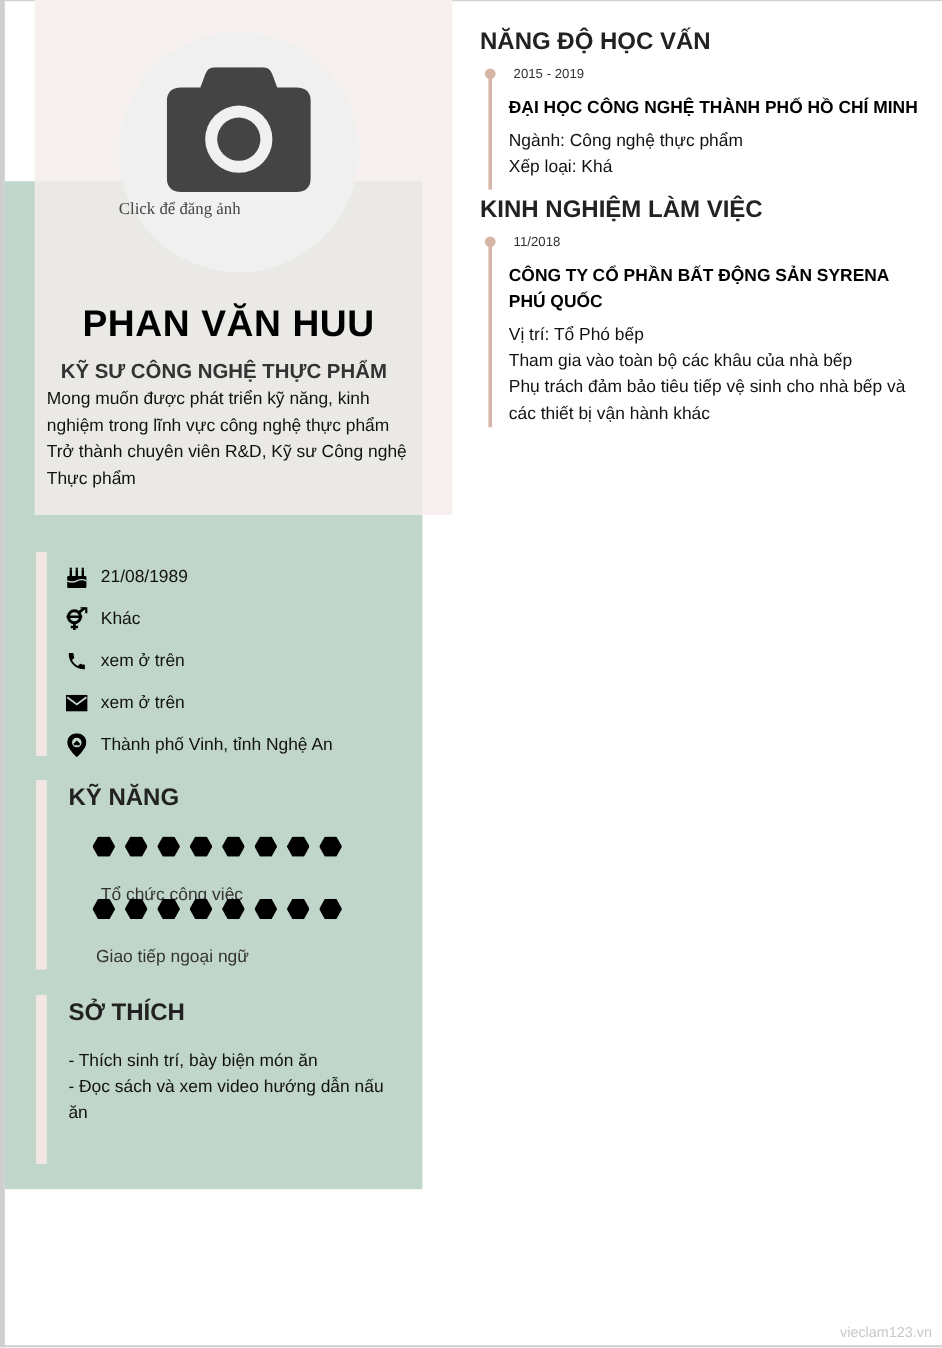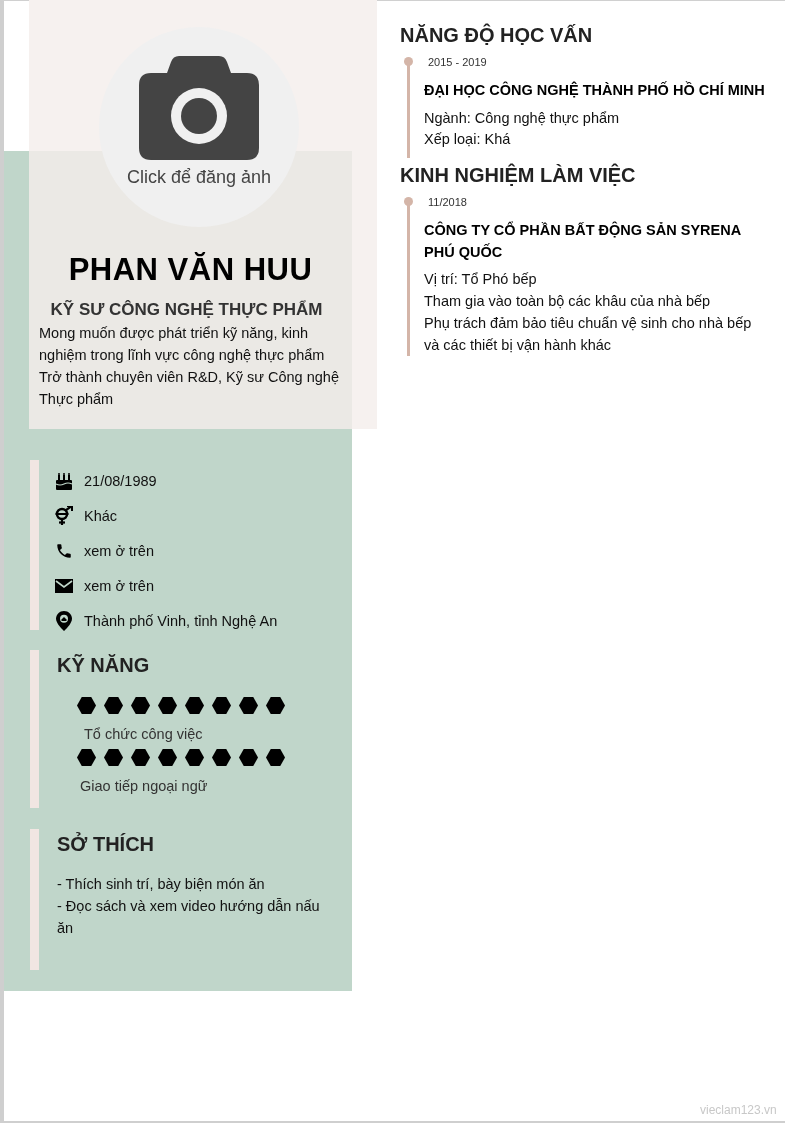--- a/index.html
+++ b/index.html
@@ -8,37 +8,37 @@
   .page-edge-left { position: absolute; left: 0; top: 0; width: 4px; height: 1123px; background: #cfcfcf; }
   .page-edge-top { position: absolute; left: 0; top: 0; width: 785px; height: 1px; background: #d0d0d0; }
   .page-edge-bottom { position: absolute; left: 0; top: 1121px; width: 785px; height: 2px; background: #cfcfcf; }
 
   .green-block { position: absolute; left: 4px; top: 151px; width: 348px; height: 840px; background: #c0d6ca; }
   .beige-block { position: absolute; left: 29px; top: 0; width: 348px; height: 429px; background: #f6f1ef; }
   .grey-box { position: absolute; left: 29px; top: 151px; width: 323px; height: 278px; background: #ebe9e5; }
 
   .avatar { position: absolute; left: 99px; top: 27px; width: 200px; height: 200px; border-radius: 50%; background: #f0f0f0; cursor: pointer; }
   .avatar svg { position: absolute; left: 40px; top: 29px; }
-  .avatar-label { position: absolute; left: 0; top: 140px; width: 200px; text-align: center; font-family: Liberation Sans, sans-serif; font-size: 18px; color: #444; }
+  .avatar-label { position: absolute; left: 0; top: 140px; width: 200px; text-align: left; font-family: Liberation Serif, serif; font-size: 14px; color: #444; }
 
   .name { position: absolute; left: 29px; top: 252px; width: 323px; text-align: center; font-size: 31px; font-weight: bold; color: #000; letter-spacing: 0.5px; }
   .job-title { position: absolute; left: 29px; top: 300px; width: 315px; text-align: center; font-size: 17px; font-weight: bold; color: #333; }
   .objective { position: absolute; left: 39px; top: 322px; width: 310px; font-size: 14.5px; line-height: 22px; color: #111; }
 
   .bar { position: absolute; left: 30px; width: 9px; background: #f1e6e2; }
 
   .contact-list { position: absolute; left: 54px; top: 463px; width: 290px; }
   .contact-item { height: 35px; display: flex; align-items: center; }
   .contact-icon { width: 20px; height: 20px; margin-right: 10px; display: flex; align-items: center; justify-content: center; }
   .contact-text { font-size: 14.5px; color: #111; }
 
   .side-heading { position: absolute; left: 57px; font-size: 20px; font-weight: bold; color: #222; }
   .skill-dots { position: absolute; left: 77px; display: flex; gap: 8px; }
   .hex { width: 19px; height: 17px; background: #000; clip-path: polygon(25% 0, 75% 0, 100% 50%, 75% 100%, 25% 100%, 0 50%); }
-  .skill-label { position: absolute; font-size: 14.5px; color: #333; }
+  .skill-label { position: absolute; font-size: 14.5px; color: #333; margin-top: 12px; }
 
   .hobby-list { position: absolute; left: 57px; top: 873px; width: 265px; font-size: 14.5px; line-height: 22px; color: #111; }
 
   .main-heading { position: absolute; left: 400px; font-size: 20px; font-weight: bold; color: #222; }
   .timeline-line { position: absolute; left: 407px; width: 3px; background: #d4b5a8; }
   .timeline-dot { position: absolute; left: 404px; width: 9px; height: 9px; border-radius: 50%; background: #d4b5a8; }
   .tl-date { position: absolute; left: 428px; font-size: 11px; color: #333; }
   .tl-org { position: absolute; left: 424px; width: 345px; font-size: 14.5px; font-weight: bold; line-height: 22px; color: #000; }
   .tl-detail { position: absolute; left: 424px; width: 345px; font-size: 14.5px; line-height: 22px; color: #111; }
 
@@ -167,15 +167,15 @@
 <div class="tl-detail" style="top:107px;">Ngành: Công nghệ thực phẩm</div>
 <div class="tl-detail" style="top:128px;">Xếp loại: Khá</div>
 
 <div class="main-heading" style="top:164px;">KINH NGHIỆM LÀM VIỆC</div>
 <div class="timeline-line" style="top:200px;height:156px;"></div>
 <div class="timeline-dot" style="top:197px;"></div>
 <div class="tl-date" style="top:196px;">11/2018</div>
 <div class="tl-org" style="top:219px;">CÔNG TY CỔ PHẦN BẤT ĐỘNG SẢN SYRENA PHÚ QUỐC</div>
 <div class="tl-detail" style="top:268px;">Vị trí: Tổ Phó bếp</div>
 <div class="tl-detail" style="top:290px;">Tham gia vào toàn bộ các khâu của nhà bếp</div>
-<div class="tl-detail" style="top:312px;">Phụ trách đảm bảo tiêu chuẩn vệ sinh cho nhà bếp và các thiết bị vận hành khác</div>
+<div class="tl-detail" style="top:312px;">Phụ trách đảm bảo tiêu tiếp vệ sinh cho nhà bếp và các thiết bị vận hành khác</div>
 
 <div class="watermark">vieclam123.vn</div>
 
 </body></html>

